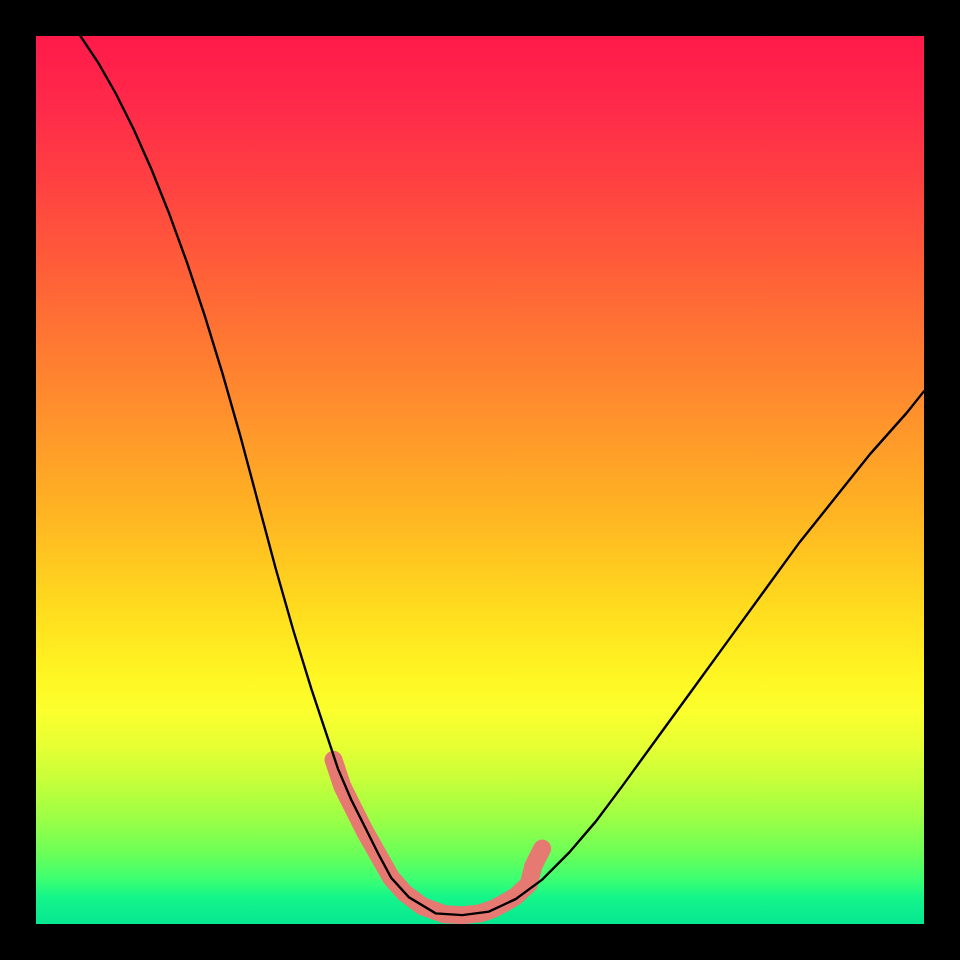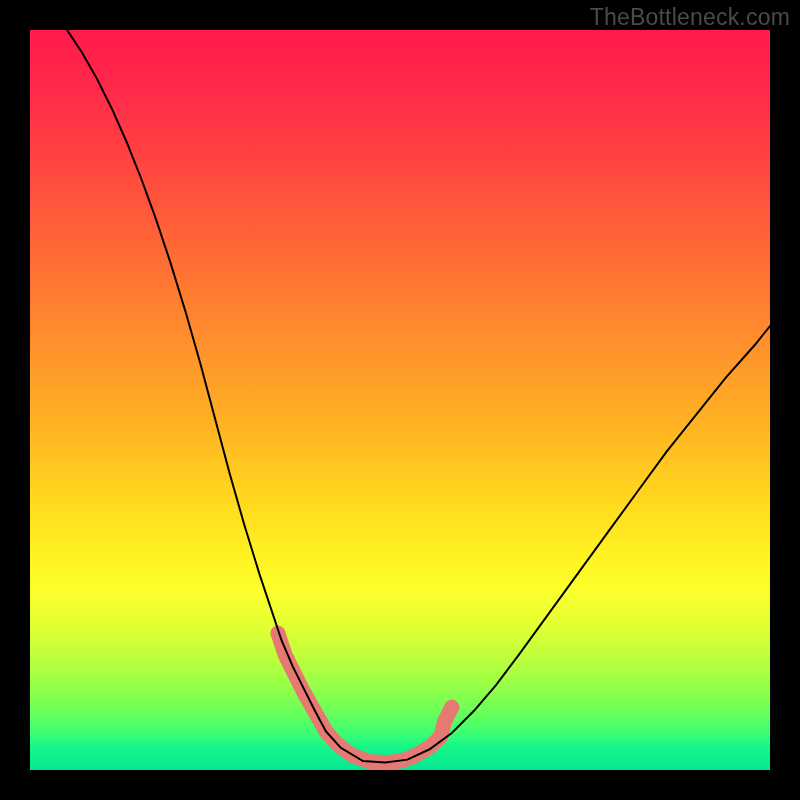--- a/index.html
+++ b/index.html
@@ -75,21 +75,20 @@
     stroke-width: 15;
     stroke-linecap: round;
     stroke-linejoin: round;
   }
 </style>
 </head>
 <body>
 
 <div class="frame">
 
-  <div class="watermark">TheBottleneck.com</div>
 
   <div class="plot">
     <div class="gradient-bg"></div>
     <svg class="curves" viewBox="0 0 740 740" preserveAspectRatio="none">
       <path class="marker-line" d="M247.90,603.10 L255.30,625.30 L266.40,647.50 L273.80,662.30 L296.00,701.52 L307.10,714.10 L321.90,725.20 L340.40,731.86 L355.20,732.60 L370.00,731.12 L381.10,727.42 L392.20,721.50 L399.60,717.06 L410.70,706.70 L414.40,691.90 L421.80,677.10 " stroke="#e67a72"></path>
       <path class="curve" d="M37.00,0.00 L51.80,22.20 L66.60,48.10 L81.40,77.70 L96.20,111.00 L111.00,148.00 L125.80,188.70 L140.60,233.10 L155.40,281.20 L170.20,333.00 L185.00,388.50 L199.80,444.00 L214.60,495.80 L229.40,543.90 L244.20,588.30 L251.60,610.50 L262.70,636.40 L273.80,658.60 L284.90,680.80 L296.00,701.52 L310.80,717.80 L333.00,731.12 L355.20,732.60 L377.40,729.64 L399.60,719.28 L421.80,703.00 L444.00,680.80 L466.20,654.90 L488.40,625.30 L518.00,584.60 L547.60,543.90 L577.20,503.20 L606.80,462.50 L636.40,421.80 L666.00,384.80 L695.60,347.80 L725.20,314.50 L740.00,296.00 "></path>
     </svg>
   </div>
 </div>
 

